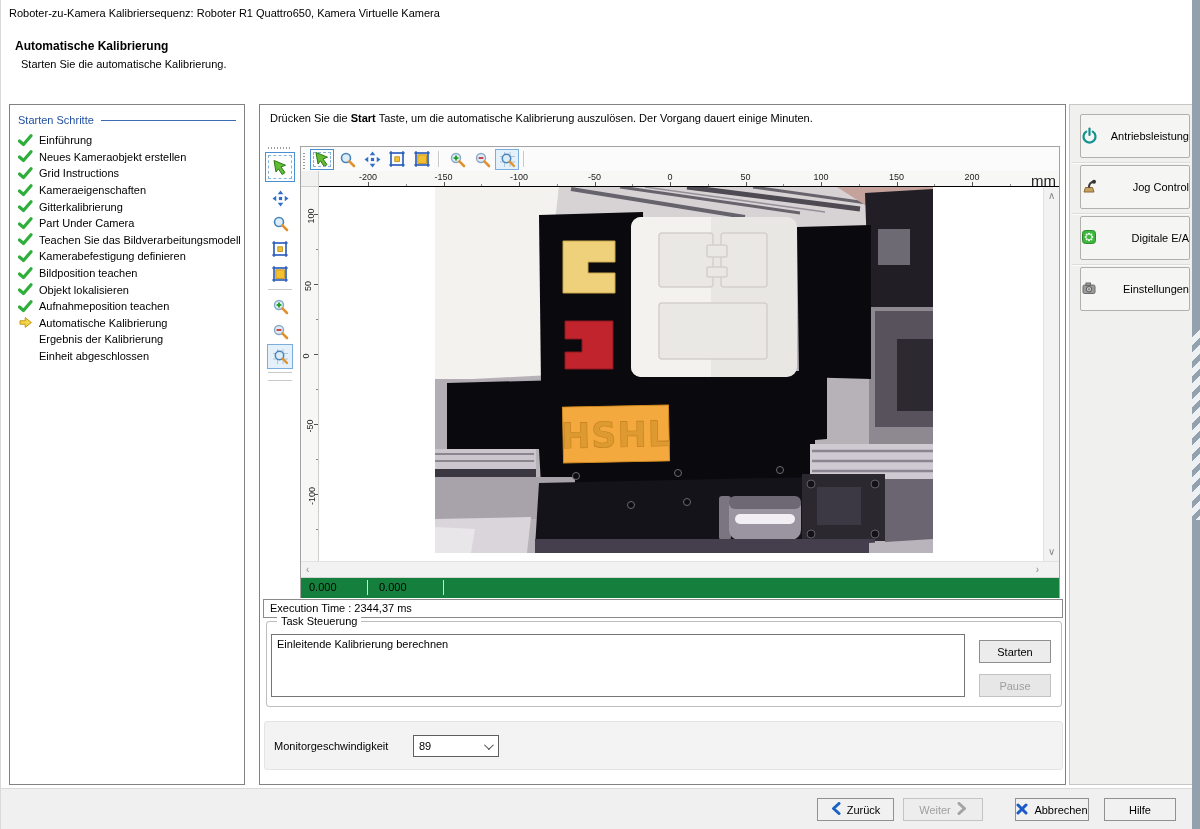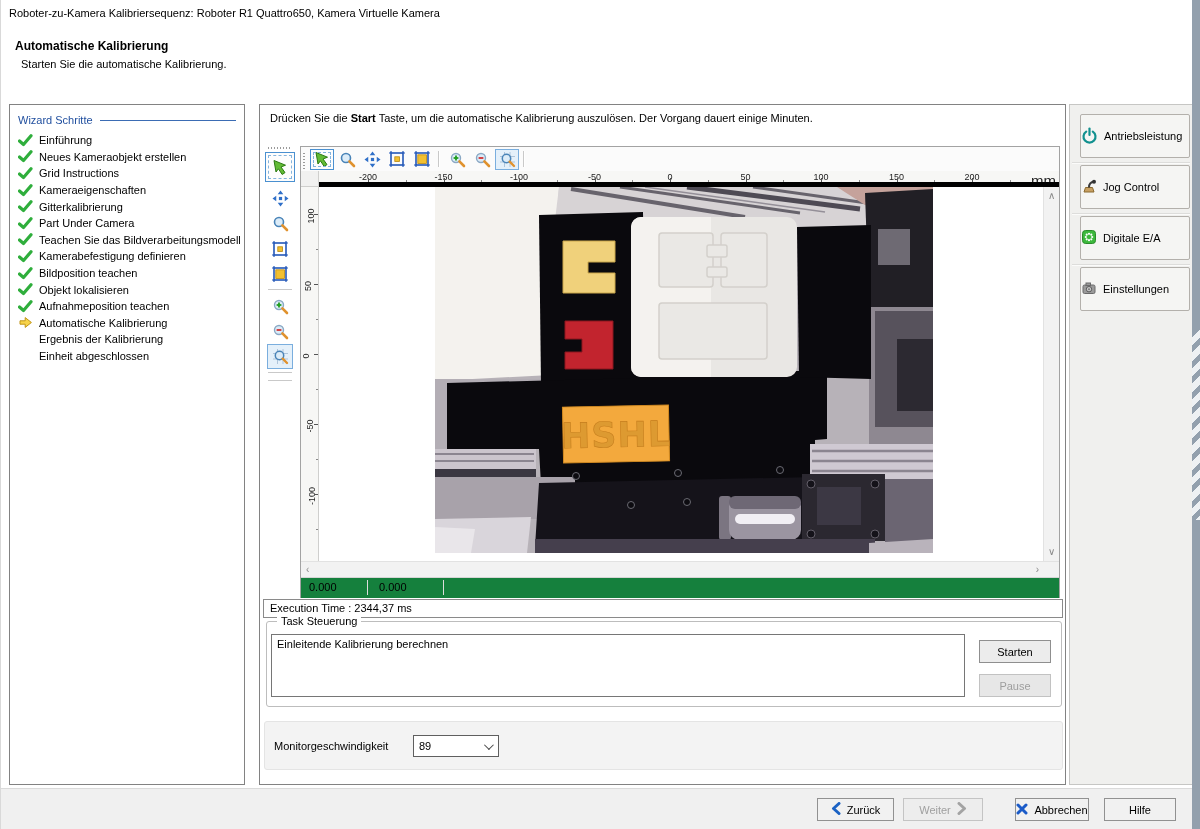--- a/index.html
+++ b/index.html
@@ -40,21 +40,21 @@
   .tbtn.sel{border:1px solid #4a90d0;outline:1px dashed #85b4dd;outline-offset:-4px;background:#fdfdfd;}
   .tbtn.sel2{border:1px solid #7aaede;background:#e4f0fa;}
   .vsep{width:24px;height:1px;background:#c9c9c9;border-bottom:1px solid #fff;margin:3px 0;}
 
   
   .vframe{left:40px;top:41px;width:760px;height:452px;border:1px solid #a3a3a3;box-sizing:border-box;background:#fff;}
   .htb{position:absolute;left:0;top:0;width:758px;height:24px;background:#fbfbfb;border-bottom:1px solid #d8d8d8;display:flex;align-items:center;}
   .htb .tbtn{width:24px;height:21px;margin:0 0 0 1px;}
   .hsep{width:1px;height:16px;background:#c9c9c9;border-right:1px solid #fff;margin:0 4px;}
   .corner{position:absolute;left:0;top:24px;width:18px;height:16px;background:#f1f1f0;border-right:1px solid #cfcfcd;border-bottom:1px solid #cfcfcd;box-sizing:border-box;}
-  .hruler{position:absolute;left:18px;top:24px;width:740px;height:16px;background:#f7f7f5;border-bottom:5px solid #000000;box-sizing:border-box;overflow:hidden;}
+  .hruler{position:absolute;left:18px;top:24px;width:740px;height:16px;background:#f7f7f5;border-bottom:1px solid #000000;box-sizing:border-box;overflow:hidden;}
   .vruler{position:absolute;left:0;top:40px;width:18px;height:374px;background:#f7f7f5;border-right:1px solid #cfcfcd;box-sizing:border-box;overflow:hidden;}
   .hlab{position:absolute;top:1px;transform:translateX(-50%);font-size:9px;color:#222;}
   .htick{position:absolute;bottom:0;width:1px;background:#555;}
   .vlab{position:absolute;left:2px;transform:translateY(50%) rotate(-90deg);transform-origin:center;font-size:9px;color:#222;}
   .vtick{position:absolute;right:0;height:1px;background:#555;}
   .unit{position:absolute;right:3px;top:1px;font-size:15px;color:#222;}
   .canvas{position:absolute;left:18px;top:40px;width:724px;height:374px;background:#fff;overflow:hidden;}
   .vscroll{position:absolute;left:742px;top:40px;width:16px;height:374px;background:#f2f2f2;border-left:1px solid #e2e2e2;box-sizing:border-box;}
   .hscroll{position:absolute;left:0;top:414px;width:758px;height:16px;background:#f2f2f2;border-top:1px solid #e2e2e2;box-sizing:border-box;}
   .sarrow{position:absolute;color:#8a8a8a;font-size:10px;line-height:10px;}
@@ -70,21 +70,21 @@
   .wbtn{background:#ececec;border:1px solid #8f8f8f;box-sizing:border-box;font-size:11px;display:flex;align-items:center;justify-content:center;gap:5px;}
   .wbtn.dis{background:#e7e7e7;border-color:#c2c2c2;color:#9e9e9e;}
   .btn-start{position:absolute;left:712px;top:18px;width:72px;height:23px;}
   .btn-pause{position:absolute;left:712px;top:52px;width:72px;height:23px;}
   .monband{left:4px;top:616px;width:799px;height:49px;background:#f3f3f3;border:1px solid #e4e4e4;border-radius:3px;box-sizing:border-box;}
   .monlabel{position:absolute;left:9px;top:18px;font-size:11px;}
   .combo{position:absolute;left:148px;top:13px;width:86px;height:22px;border:1px solid #5f5f5f;background:#fff;box-sizing:border-box;display:flex;align-items:center;padding-left:5px;font-size:11px;}
   .combo .chev{margin-left:auto;margin-right:7px;width:6px;height:6px;border-right:1.4px solid #4a4a4a;border-bottom:1.4px solid #4a4a4a;transform:rotate(45deg) translateY(-2px);}
 
   
-  .sbtn{position:absolute;left:10px;width:110px;height:44px;background:#f5f5f3;border:1px solid #b3b0ab;border-radius:2px;box-sizing:border-box;display:flex;align-items:center;justify-content:flex-start;gap:6px;font-size:11px;}
+  .sbtn{position:absolute;left:10px;width:110px;height:44px;background:#f5f5f3;border:1px solid #b3b0ab;border-radius:2px;box-sizing:border-box;display:flex;align-items:center;justify-content:space-between;gap:6px;font-size:11px;}
   .rsep{position:absolute;left:2px;width:118px;border-top:1px solid #dddddb;border-bottom:1px solid #fbfbfa;}
 
   
   .bstrip{left:0;top:788px;width:1200px;height:41px;background:#f0f0f0;border-top:1px solid #dadada;box-sizing:border-box;padding-left:6px;}
   .fbtn{position:absolute;top:9px;height:23px;background:#f1f1f1;border:1px solid #919191;box-sizing:border-box;font-size:11px;display:flex;align-items:center;justify-content:center;gap:6px;}
   .fbtn.dis{background:#ededed;border-color:#c4c4c4;color:#a0a0a0;}
 
   
   .edge{left:1191px;top:0;width:9px;height:829px;background:#93a0ad;}
   .edge .streak{position:absolute;left:0;width:9px;background:repeating-linear-gradient(135deg,#93a0ad 0 5px,#eef1f3 5px 11px);}
@@ -93,21 +93,21 @@
 <body>
 
 <div class="win">
 
   <div class="abs t11 hdr-title">Roboter-zu-Kamera Kalibriersequenz: Roboter R1 Quattro650, Kamera Virtuelle Kamera</div>
   <div class="abs hdr-heading">Automatische Kalibrierung</div>
   <div class="abs t11 hdr-sub">Starten Sie die automatische Kalibrierung.</div>
 
   <div class="abs panel left-panel">
     <div class="wiz-head">
-      <span class="wiz-title">Wizard Schritte</span>
+      <span class="wiz-title">Starten Schritte</span>
       <span class="wiz-line"></span>
     </div>
     <div id="wizard-steps">
         <div class="wstep">
           <span class="wicon">
             <svg width="15" height="13" viewBox="0 0 15 13">
               <path d="M1.5,7 L5.5,10.5 L13,1.8" fill="none" stroke="#2fae3c" stroke-width="3.2" stroke-linecap="round" stroke-linejoin="round"></path>
             </svg>
           </span>
           <span class="wlabel">Einführung</span>

